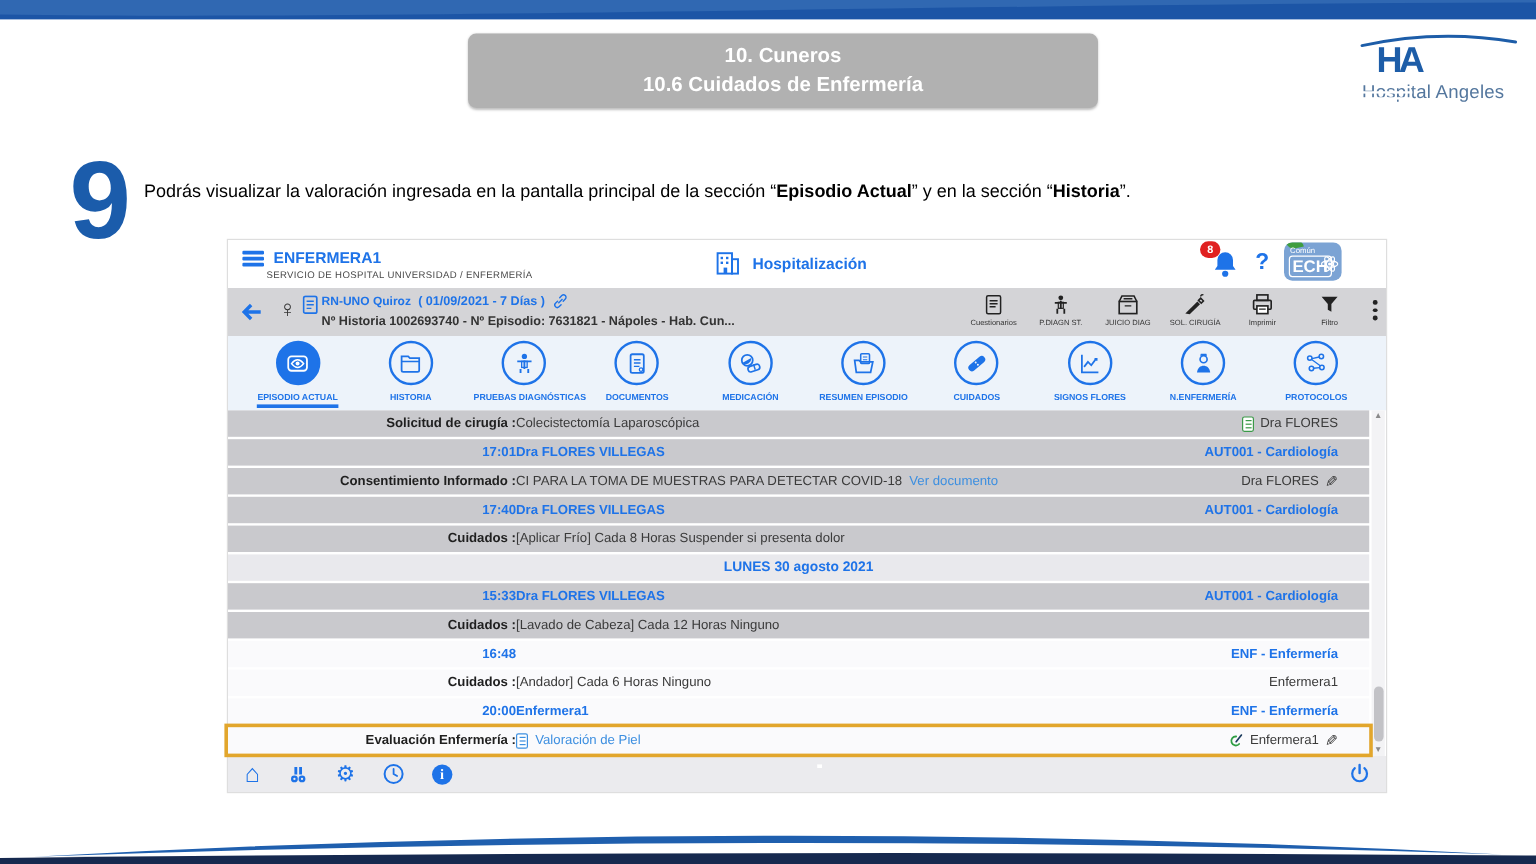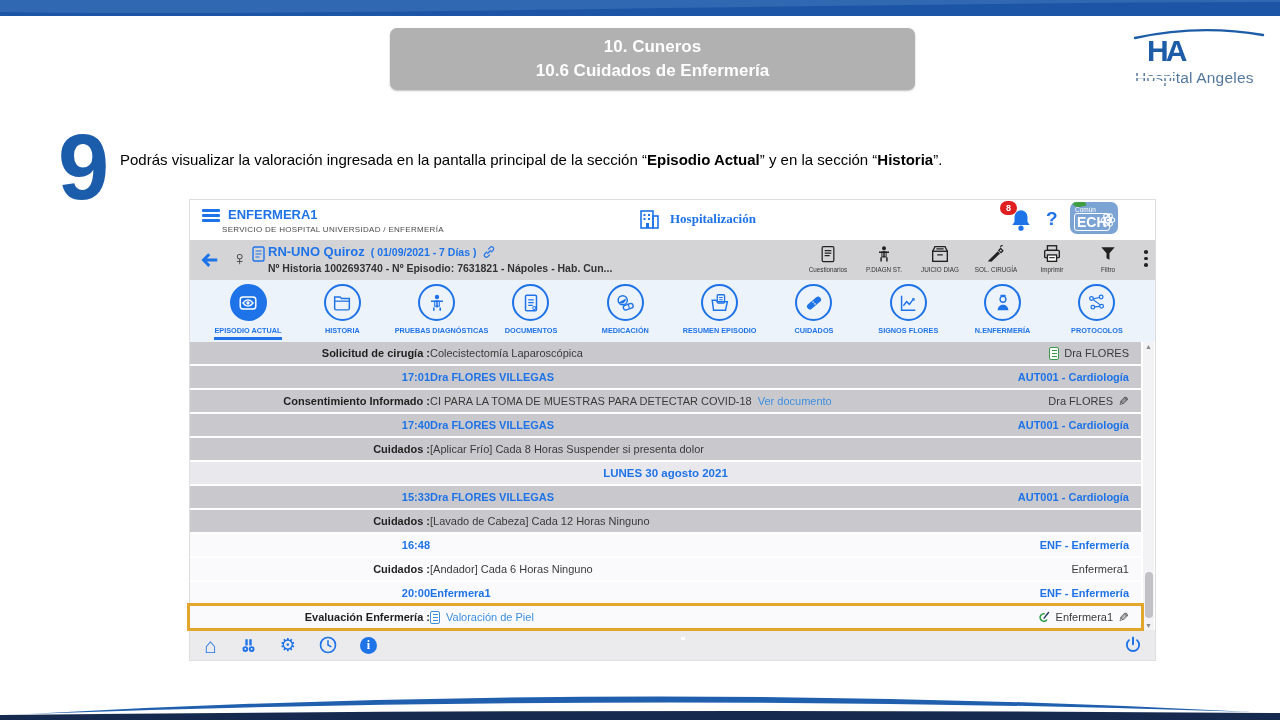--- a/index.html
+++ b/index.html
@@ -31,42 +31,42 @@
   
   .app { position:absolute; left:190px; top:200px; width:965px; height:460px; background:#fff;
          box-shadow:0 0 0 1px #dedede; font-size:11px; }
 
   
   .app-header { position:absolute; top:0; left:0; right:0; height:40px; background:#fff; }
   .hamburger { position:absolute; left:12px; top:9px; width:18px; height:13px; cursor:pointer; }
   .hamburger span { display:block; height:2.6px; background:#1e73e8; margin-bottom:2.5px; border-radius:1px; }
   .app-user { position:absolute; left:38px; top:7px; font-size:13px; font-weight:bold; color:#1e73e8; }
   .app-service { position:absolute; left:12px; top:25px; font-size:8px; color:#4a4a4a; letter-spacing:.3px;padding-left:20px; }
-  .app-module { position:absolute; left:447px; top:7px; display:flex; align-items:center; gap:9px;font-family:Liberation Serif, serif; }
+  .app-module { position:absolute; left:404px; top:7px; display:flex; align-items:center; gap:9px; }
   .app-module .label { font-size:13px; font-weight:bold; color:#1e73e8; }
   .bell-wrap { position:absolute; left:818px; top:6px; width:30px; height:30px; }
   .badge { position:absolute; left:-8px; top:-5px; min-width:17px; height:14px; background:#e02020;
       color:#fff; border-radius:8px; font-size:9px; font-weight:bold; text-align:center; line-height:14px; padding:0 3px; }
   .help-q { position:absolute; left:856px; top:8px; font-size:19px; font-weight:bold; color:#1e73e8; cursor:pointer; }
   .ech-logo { position:absolute; left:880px; top:2px; width:48px; height:32px; background:#7ba3d4;
       border-radius:7px; color:#fff; overflow:hidden;text-align:right; }
   .ech-leaf { position:absolute; left:2px; top:-2px; width:14px; height:7px; background:#3f9d3f;
       border-radius:0 7px 0 7px; transform:rotate(-12deg); }
   .ech-small { position:absolute; left:5px; top:4px; font-size:6.5px; }
   .ech-big { position:absolute; left:4px; top:11px; font-size:14px; font-weight:bold; letter-spacing:0;
       border:1px solid #fff; border-radius:3px; padding:0 2px; line-height:16px; }
   .ech-atom { position:absolute; right:1px; top:9px; }
 
   
   .patient-bar { position:absolute; top:40px; left:0; right:0; height:40px; background:#d4d4d7; }
   .back-arrow { position:absolute; left:7px; top:9px; cursor:pointer; }
   .female-sym { position:absolute; left:42px; top:7px; font-size:20px; color:#333; }
   .pt-doc { position:absolute; left:62px; top:6px; }
   .pt-name-line { position:absolute; left:78px; top:4px; display:flex; align-items:center; gap:6px; }
-  .pt-name { font-size:13px; font-weight:bold; color:#1e73e8; }
+  .pt-name { font-size:10px; font-weight:bold; color:#1e73e8; }
   .pt-stay { font-size:10.5px; font-weight:bold; color:#1e73e8; }
   .pt-record { position:absolute; left:78px; top:22px; font-size:10.5px; font-weight:bold; color:#333; }
   .patient-actions { position:absolute; right:24px; top:3px; display:flex; gap:10px; }
   .pact { width:46px; text-align:center; color:#222; cursor:pointer; }
   .pact svg { display:block; margin:0 auto; }
   .pact .plabel { font-size:6.3px; color:#333; margin-top:1px; white-space:nowrap; }
   .kebab { position:absolute; right:7px; top:10px; width:4px; cursor:pointer; }
   .kebab i { display:block; width:3.6px; height:3.6px; background:#222; border-radius:50%; margin-bottom:3px; }
 
   
@@ -80,21 +80,21 @@
   .tab.active .tab-label { border-bottom:3px solid #1e73e8; padding-bottom:2px; }
 
   
   .table { position:absolute; top:142px; left:0; right:14px; bottom:30px; }
   .trow { height:22px; margin-bottom:2px; display:flex; align-items:center; font-size:11px;text-align:right; }
   .trow--gray { background:#c9c9cd; }
   .trow--light { background:#fafafc; }
   .trow--date { background:#e9e9ed; justify-content:center; }
   .cell.label { width:240px; padding-left:12px; font-weight:bold; color:#1f1f1f; flex-shrink:0; }
   .cell.value { flex:1; color:#3a3a3a; display:flex; align-items:center; gap:6px; }
-  .cell.right { padding-right:12px; display:flex; align-items:center; gap:5px; white-space:nowrap; }
+  .cell.right { padding-right:26px; display:flex; align-items:center; gap:5px; white-space:nowrap; }
   .time { color:#1e73e8; font-weight:bold; }
   .author { color:#1e73e8; font-weight:bold; }
   .right-blue { color:#1e73e8; font-weight:bold; }
   .plain { color:#3a3a3a; font-weight:normal; }
   .link { color:#3d8fe0; cursor:pointer; text-decoration:none; }
   .date-head { color:#1e73e8; font-weight:bold; font-size:11.5px; }
   .trow--highlight { box-shadow:0 0 0 3px #e2a62c; position:relative; z-index:2; }
   .pencil { font-size:13px; color:#333; cursor:pointer; line-height:1; transform:scaleX(-1); display:inline-block; }
   .mini-doc { display:inline-block; width:10px; height:13px; border:1.4px solid #3a9948; border-radius:2px;
       position:relative; background:#fff; cursor:pointer; }

